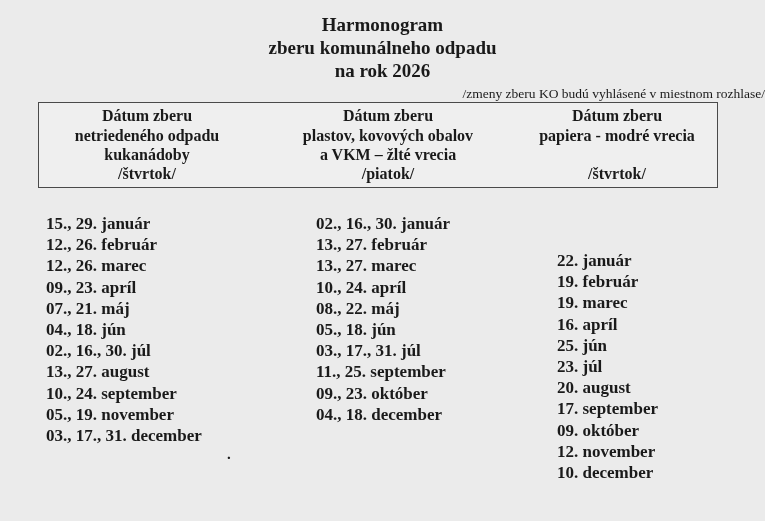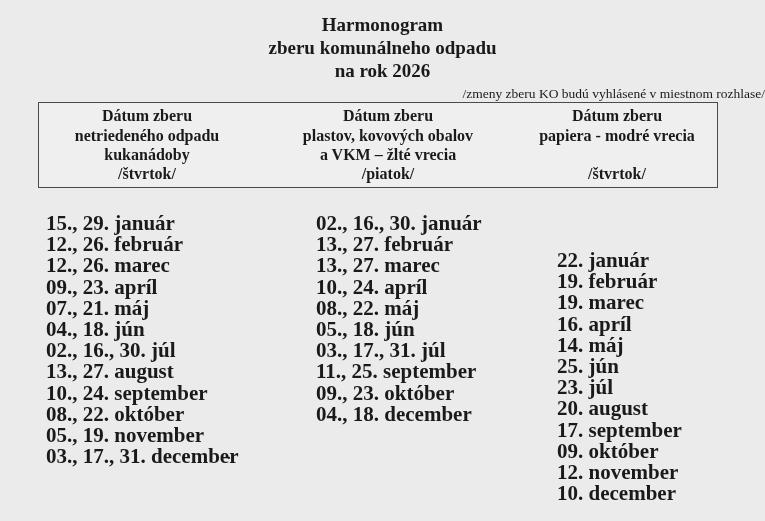--- a/index.html
+++ b/index.html
@@ -56,21 +56,21 @@
   }
   .hcol div { white-space: nowrap; }
   .hcol.c1 { left: 0px; width: 216px; }
   .hcol.c2 { left: 226px; width: 246px; }
   .hcol.c3 { left: 478px; width: 200px; }
   .hcol .weekday { position: absolute; left: 0; width: 100%; top: 58px; }
   .dates {
     position: absolute;
     top: 213px;
     font-weight: bold;
-    font-size: 21px;
+    font-size: 17px;
     line-height: 21.2px;
   }
   .dates div { white-space: nowrap; }
   .dates.d1 { left: 46px; }
   .dates.d2 { left: 316px; }
   .dates.d3 { left: 557px; margin-top: 37px; }
   .stray-dot {
     position: absolute;
     left: 227px;
     top: 446px;
@@ -109,21 +109,20 @@
 <div class="dates d1">
   <div>15., 29. január</div>
   <div>12., 26. február</div>
   <div>12., 26. marec</div>
   <div>09., 23. apríl</div>
   <div>07., 21. máj</div>
   <div>04., 18. jún</div>
   <div>02., 16., 30. júl</div>
   <div>13., 27. august</div>
   <div>10., 24. september</div>
-  <div>08., 22. október</div>
   <div>05., 19. november</div>
   <div>03., 17., 31. december</div>
 </div>
 <div class="stray-dot">.</div>
 
 <div class="dates d2">
   <div>02., 16., 30. január</div>
   <div>13., 27. február</div>
   <div>13., 27. marec</div>
   <div>10., 24. apríl</div>
@@ -133,21 +132,20 @@
   <div>11., 25. september</div>
   <div>09., 23. október</div>
   <div>04., 18. december</div>
 </div>
 
 <div class="dates d3">
   <div>22. január</div>
   <div>19. február</div>
   <div>19. marec</div>
   <div>16. apríl</div>
-  <div>14. máj</div>
   <div>25. jún</div>
   <div>23. júl</div>
   <div>20. august</div>
   <div>17. september</div>
   <div>09. október</div>
   <div>12. november</div>
   <div>10. december</div>
 </div>
 
 </body></html>

